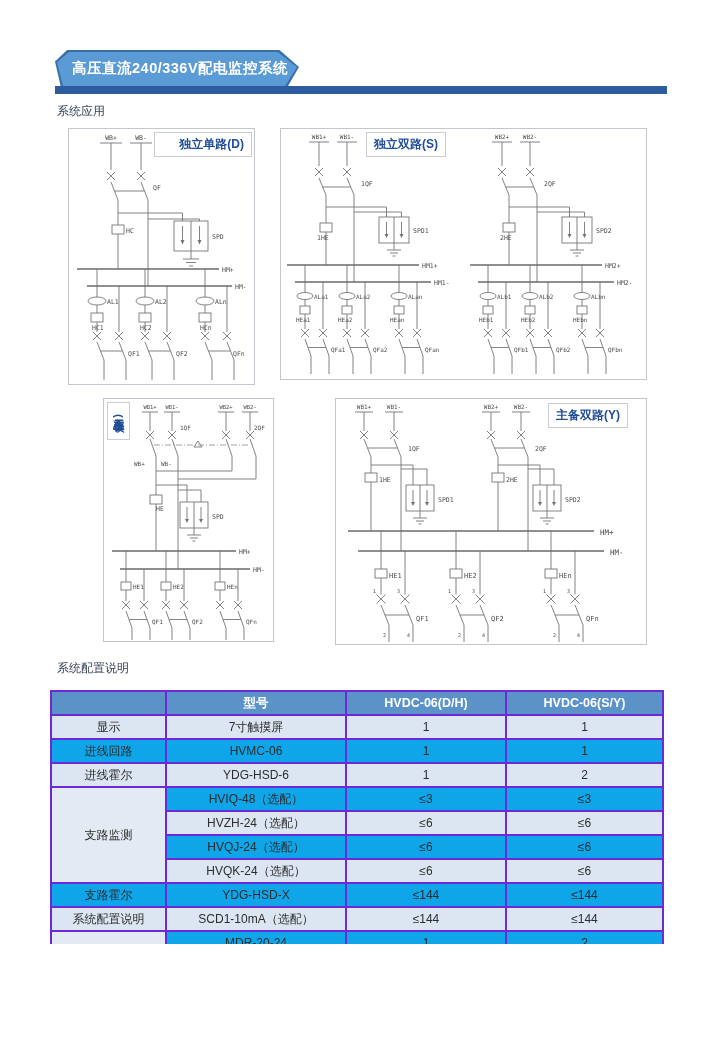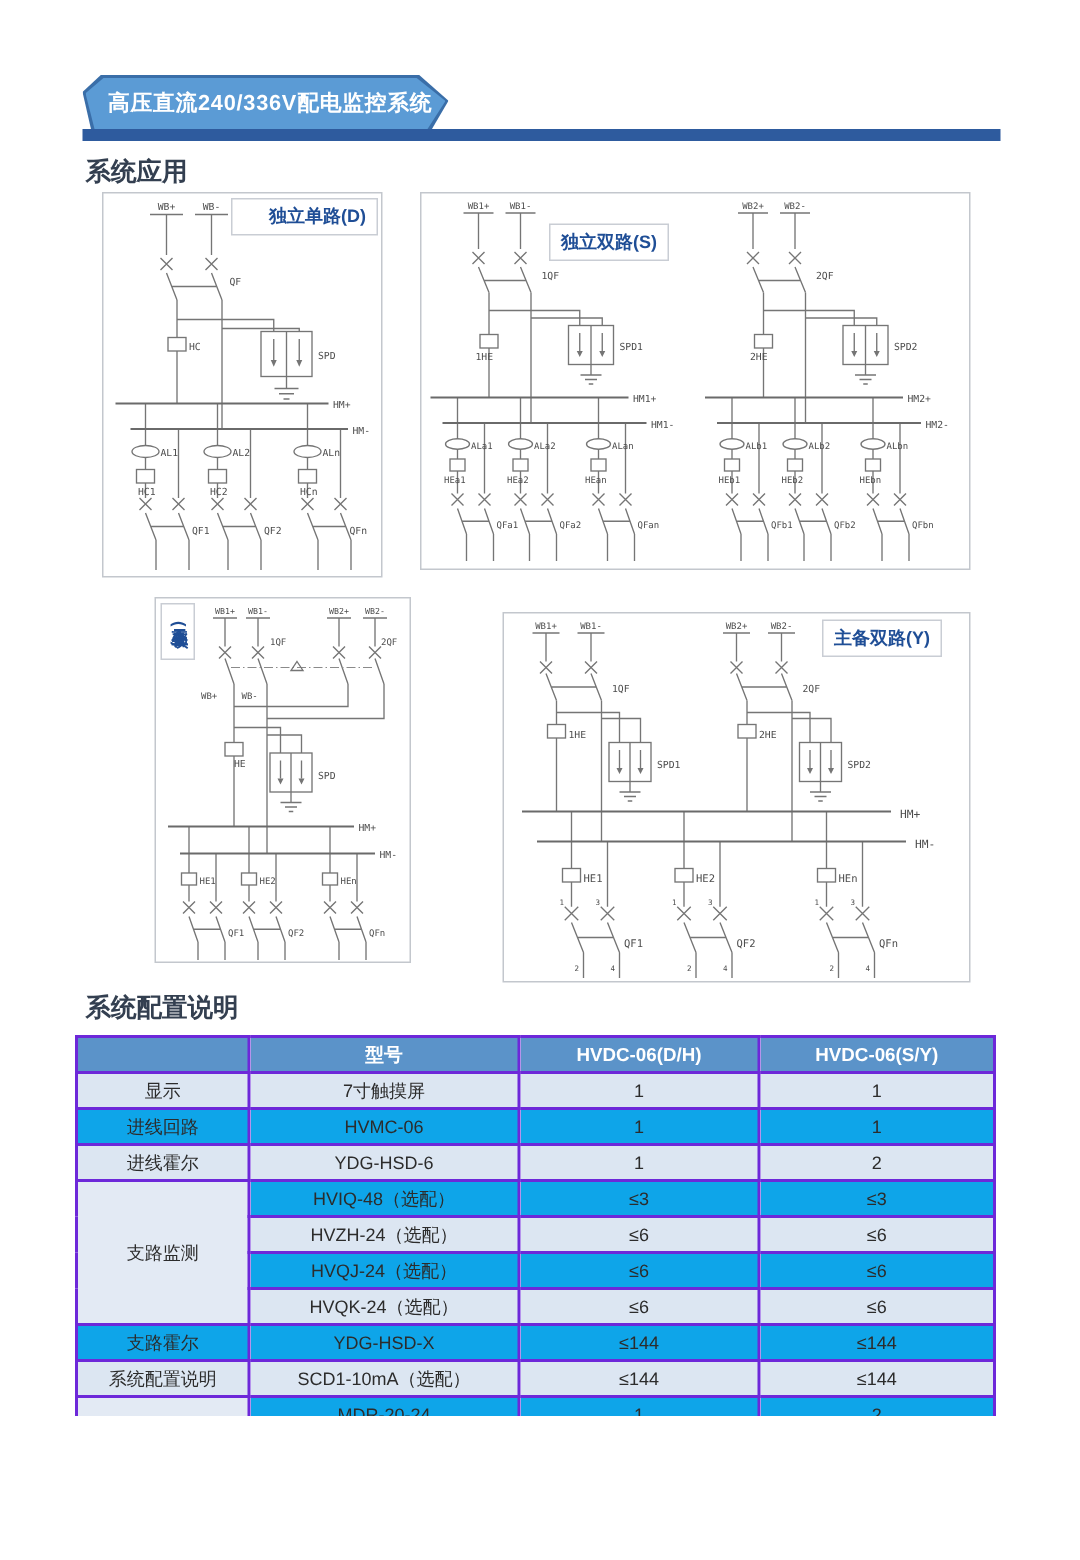--- a/index.html
+++ b/index.html
@@ -7,29 +7,29 @@
         font-family:"Liberation Sans", sans-serif;}
   
   .banner{position:absolute;left:55px;top:50px;width:244px;height:38px;}
   .banner .bg{position:absolute;inset:0;background:#3a6ea8;
       clip-path:polygon(0 30%,5% 0,92% 0,100% 45%,95% 100%,2.5% 100%);}
   .banner .fg{position:absolute;inset:2px;background:#5b9bd5;
       clip-path:polygon(0 30%,5% 0,92% 0,100% 45%,95% 100%,2.5% 100%);}
   .banner .label{position:absolute;left:17px;top:9px;color:#fff;font-weight:bold;
       font-size:14.5px;letter-spacing:0.5px;white-space:nowrap;}
   .top-rule{position:absolute;left:55px;top:86px;width:612px;height:8px;background:#2e5b9e;}
-  .sec-title{position:absolute;font-size:17px;font-weight:bold;color:#333f50;}
+  .sec-title{position:absolute;font-size:12px;font-weight:normal;color:#333f50;}
   #sec1{left:57px;top:103px;}
   #sec2{left:57px;top:660px;}
   
   .diag{position:absolute;background:#fff;border:1px solid #c3c7cd;}
   #diagD{left:68px;top:128px;width:185px;height:255px;}
   #diagS{left:280px;top:128px;width:365px;height:250px;}
   #diagH{left:103px;top:398px;width:169px;height:242px;}
-  #diagY{left:335px;top:408px;width:310px;height:245px;text-align:center;}
+  #diagY{left:335px;top:398px;width:310px;height:245px;text-align:center;}
   .chip{position:absolute;background:#fff;border:1px solid #c9cdd4;color:#1f4e96;
       font-weight:bold;font-size:12px;padding:3px 7px;white-space:nowrap;z-index:2;}
   .chip.vert{writing-mode:vertical-rl;padding:7px 3px;font-size:11px;letter-spacing:1px;}
   svg{position:absolute;left:0;top:0;}
   svg text{font-family:"DejaVu Sans Mono",monospace;fill:#4d4d4d;font-size:6.5px;}
   svg text.mid{text-anchor:middle;}
   svg text.s5{font-size:5px;} svg text.s55{font-size:5.5px;} svg text.s6{font-size:6px;}
   svg text.s7{font-size:7px;} svg text.s75{font-size:7.5px;}
   .wire{stroke:#757575;stroke-width:0.9;fill:none;}
   .bus{stroke:#6a6a6a;stroke-width:1.4;fill:none;}
@@ -119,21 +119,21 @@
         <text x="71" y="201">HC2</text>
         <text x="131" y="201">HCn</text>
         <text x="59" y="227">QF1</text>
         <text x="107" y="227">QF2</text>
         <text x="164" y="227">QFn</text>
       </g>
     </svg>
   </div>
 
   <div class="diag" id="diagS">
-    <div class="chip" style="left:85px;top:20px;">独立双路(S)</div>
+    <div class="chip" style="left:85px;top:3px;">独立双路(S)</div>
     <svg width="365" height="250" viewBox="0 0 365 250">
       <g class="wire">
 
         <path d="M28 13 H48 M56 13 H76 M38 13 V37 M66 13 V37"></path>
         <path d="M34 39 l8 8 M42 39 l-8 8 M62 39 l8 8 M70 39 l-8 8"></path>
         <path d="M38 49 L45 66 M66 49 L73 66 M41.5 58 H69.5"></path>
         <path d="M45 66 V136 M73 66 V153"></path>
         <path d="M45 78 H105.5 V88 M73 83 H120.5 V88"></path>
         <path d="M113 114 V121 M106 121 H120 M109 124 H117 M111.5 127 H114.5"></path>
         <path d="M24 136 V200 M42 153 V200 M66 136 V200 M84 153 V200 M118 136 V200 M136 153 V200"></path>

